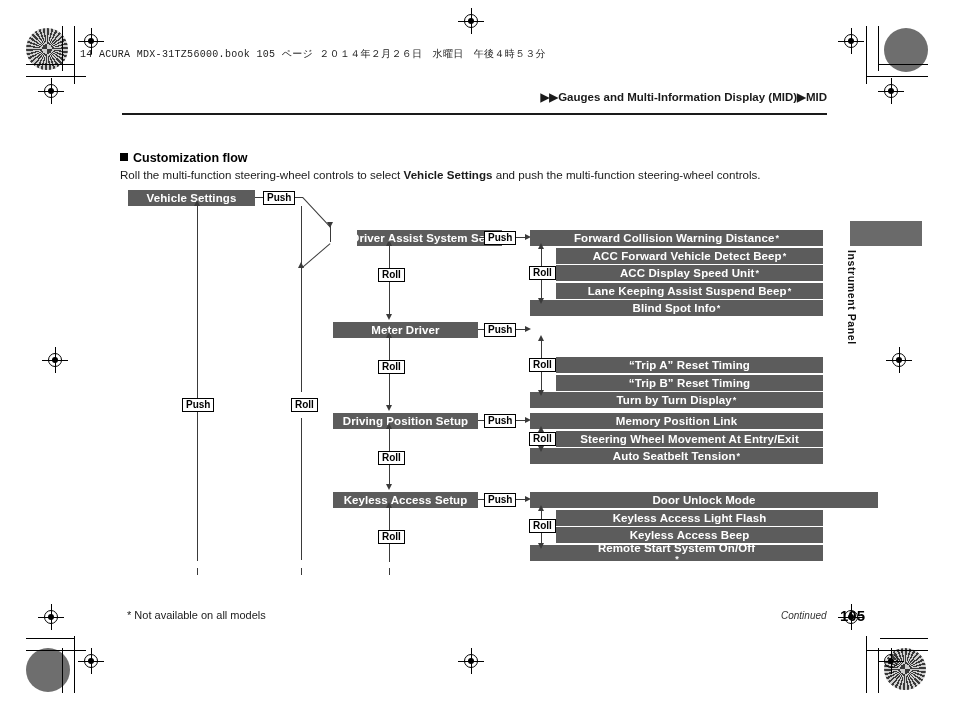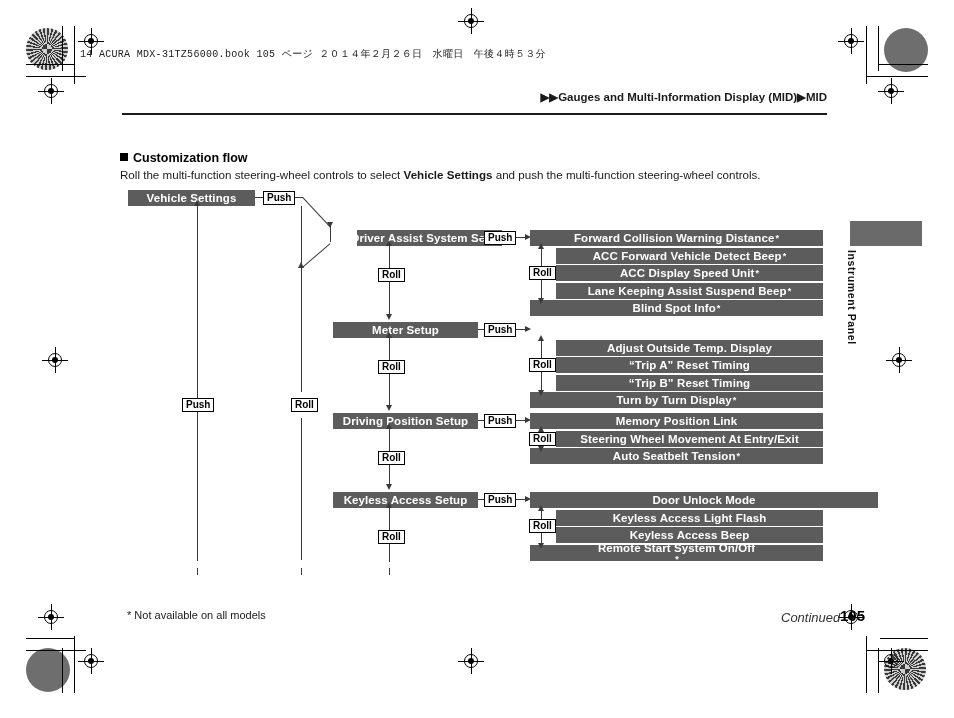--- a/index.html
+++ b/index.html
@@ -113,21 +113,21 @@
     letter-spacing:0.6px; white-space:nowrap;
   }
 
   
   .footnote {
     position:absolute; left:127px; top:609px;
     font-size:11px; color:#1a1a1a;
   }
   .continued {
     position:absolute; left:781px; top:610px;
-    font-size:13px; font-style:italic; color:#333;text-align:right;
+    font-size:10px; font-style:italic; color:#333;text-align:right;
   }
   .pageno {
     position:absolute; left:840px; top:607px;
     font-size:15px; font-weight:bold; color:#000;
   }
 </style>
 </head>
 <body>
 
 <div>
@@ -270,33 +270,30 @@
     </div>
     <div class="bar" style="left:530px;top:300px;width:293px;">
       <span>Blind Spot Info</span>
       <span class="ast">*</span>
     </div>
     <div class="vline" style="left:541px;top:248px;height:50px;"></div>
     <div class="arr-up" style="left:537.5px;top:243px;"></div>
     <div class="arr-dn" style="left:537.5px;top:298px;"></div>
     <div class="tag" style="left:529px;top:266px;">Roll</div>
     <div class="bar" style="left:333px;top:322px;width:145px;">
-      <span>Meter Setup</span>
+      <span>Meter Driver</span>
     </div>
     <div class="hline" style="left:478px;top:329px;width:6px;"></div>
     <div class="tag" style="left:484px;top:323px;">Push</div>
     <div class="hline" style="left:513px;top:329px;width:12px;"></div>
     <div class="arr-rt" style="left:525px;top:325.5px;"></div>
     <div class="vline" style="left:389px;top:338px;height:67px;"></div>
     <div class="arr-up" style="left:385.5px;top:332px;"></div>
     <div class="tag" style="left:378px;top:360px;">Roll</div>
     <div class="arr-dn" style="left:385.5px;top:405px;"></div>
-    <div class="bar" style="left:556px;top:339.5px;width:267px;">
-      <span>Adjust Outside Temp. Display</span>
-    </div>
     <div class="bar" style="left:556px;top:357px;width:267px;">
       <span>“Trip A” Reset Timing</span>
     </div>
     <div class="bar" style="left:556px;top:374.5px;width:267px;">
       <span>“Trip B” Reset Timing</span>
     </div>
     <div class="bar" style="left:530px;top:392px;width:293px;">
       <span>Turn by Turn Display</span>
       <span class="ast">*</span>
     </div>

